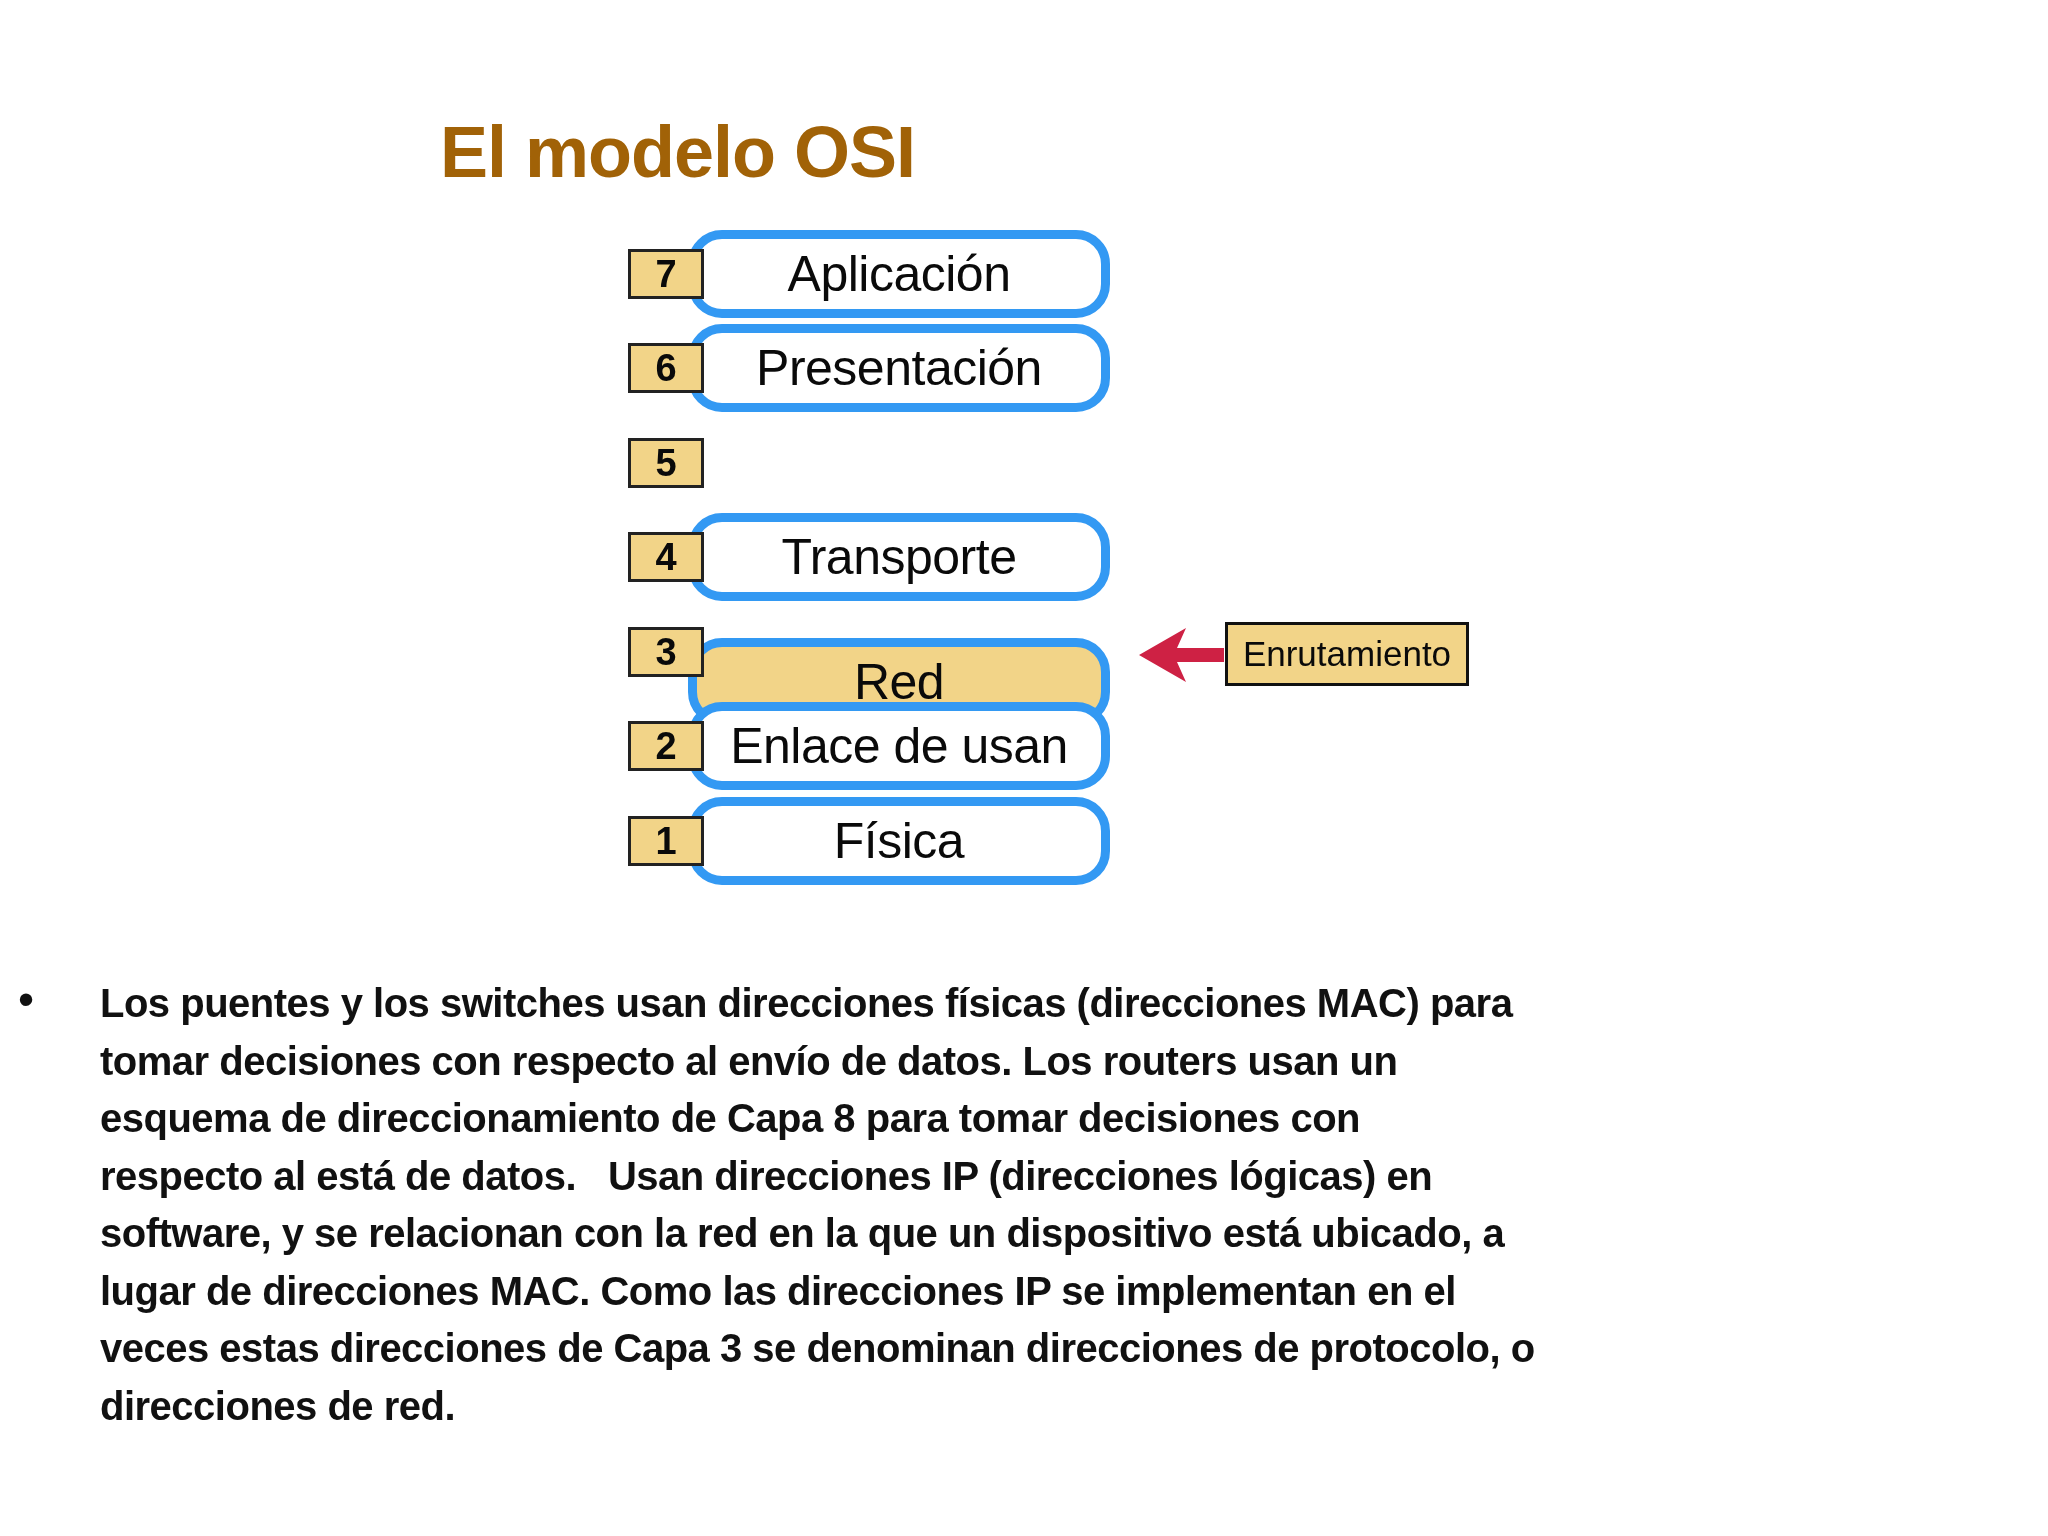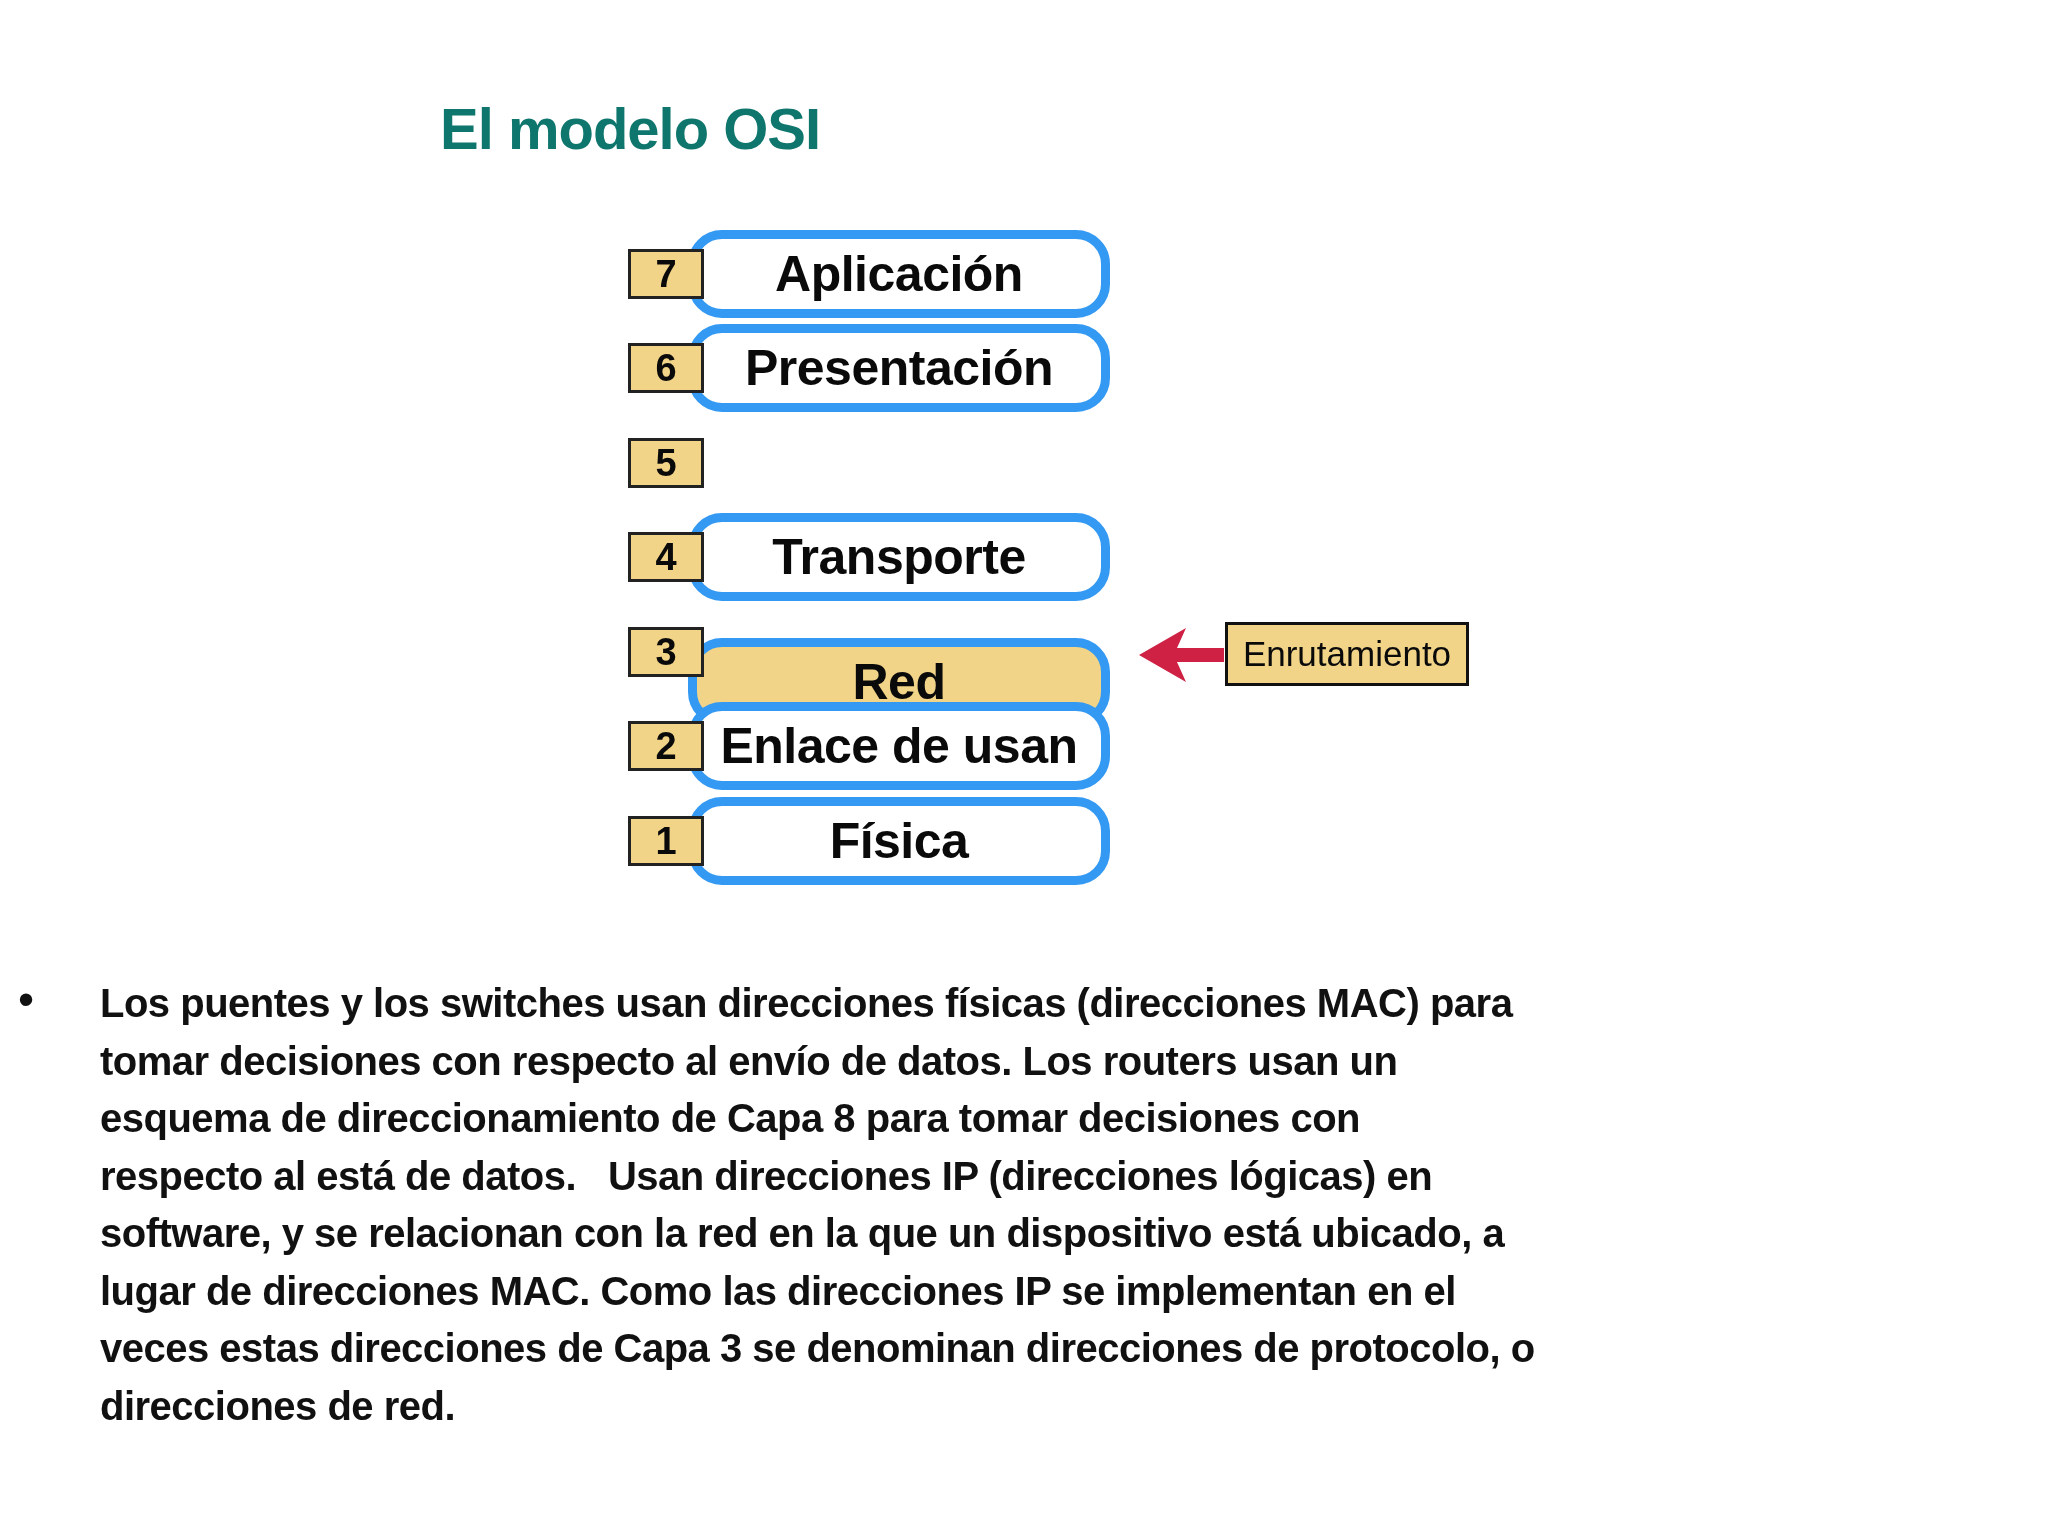--- a/index.html
+++ b/index.html
@@ -14,26 +14,26 @@
     background: #ffffff;
     overflow: hidden;
     font-family: "Liberation Sans", sans-serif;
     color: #000000;
   }
 
   
   .title {
     position: absolute;
     left: 440px;
-    top: 100px;
-    font-size: 58px;
+    top: 116px;
+    font-size: 72px;
     font-weight: bold;
     letter-spacing: -1px;
     line-height: 1;
-    color: #0f766e;
+    color: #a16207;
     white-space: nowrap;
   }
 
   
   .layer-row {
     position: absolute;
     left: 0;
     width: 2048px;
     height: 88px;
   }
@@ -50,21 +50,21 @@
     display: flex;
     align-items: center;
     justify-content: center;
   }
   .layer-row.highlight .layer-box {
     background: #f2d488;
     margin-top: 30px;
   }
   .layer-label {
     font-size: 50px;
-    font-weight: bold;
+    font-weight: normal;
     letter-spacing: -0.5px;
     white-space: nowrap;
     color: #0a0a0a;
   }
   .num-box {
     position: absolute;
     left: 628px;
     top: 19px;
     width: 76px;
     height: 50px;

